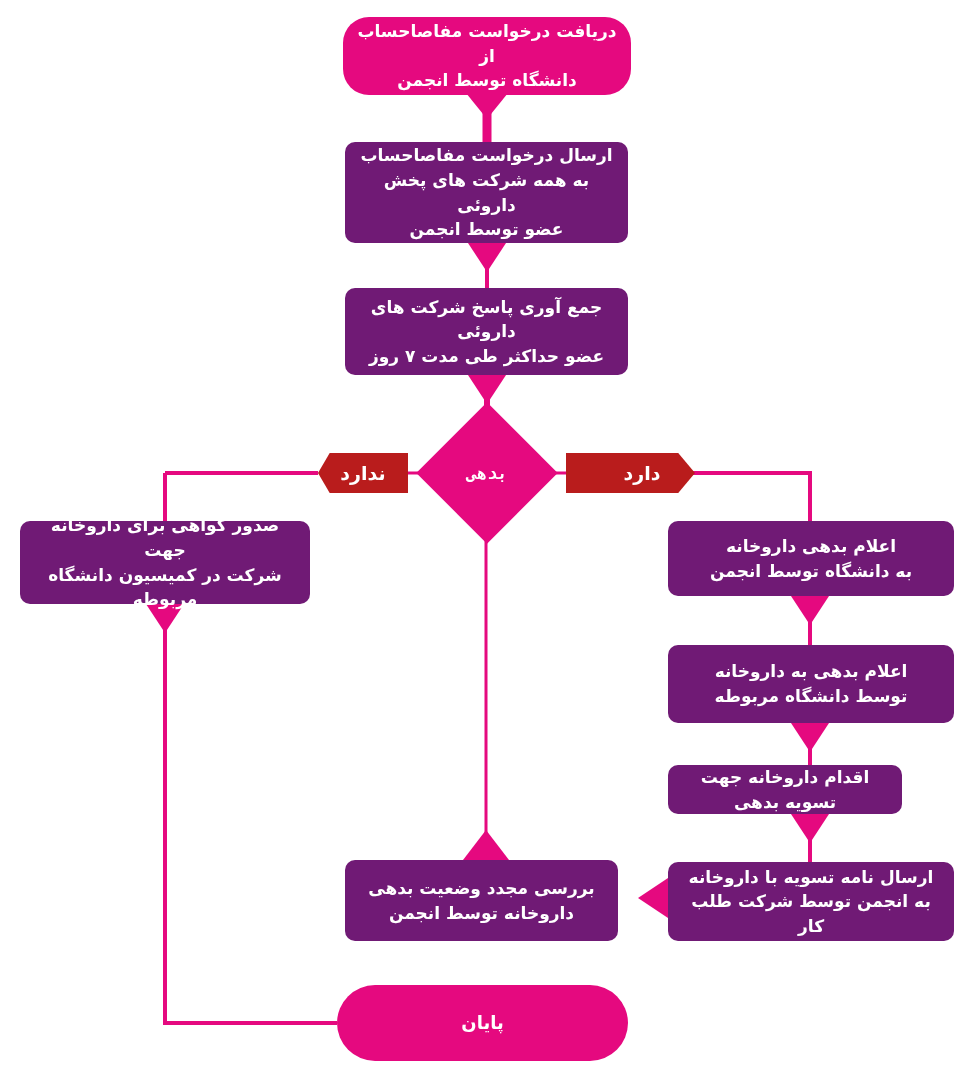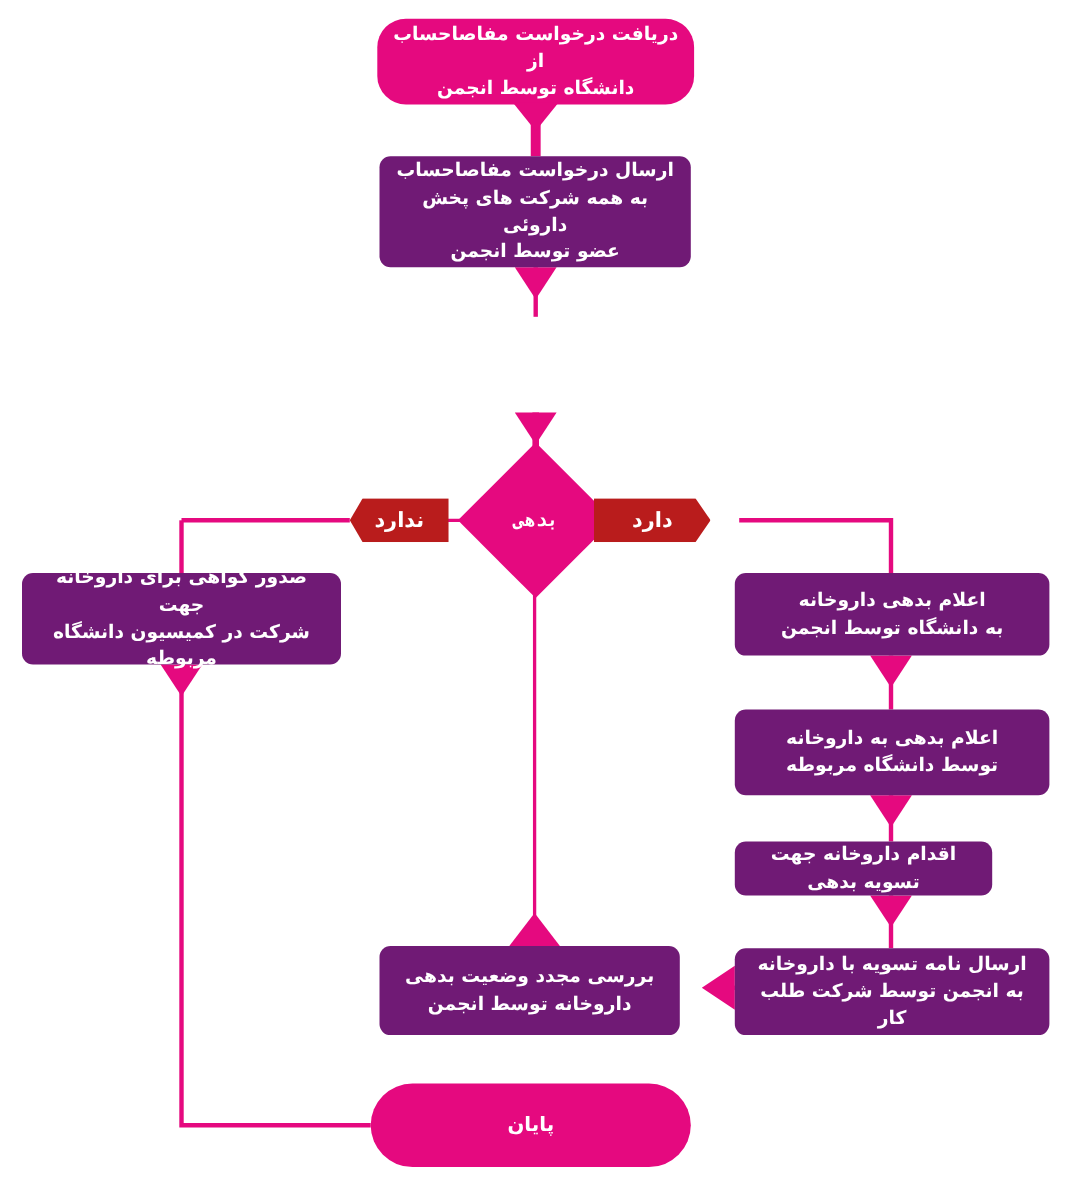--- a/index.html
+++ b/index.html
@@ -147,29 +147,31 @@
   <div class="node terminator-start" style="left:343px; top:17px; width:288px; height:78px;">دریافت درخواست مفاصاحساب از
 دانشگاه توسط انجمن</div>
   <svg style="position:absolute; left:466px; top:93px; width:42px; height:26px;" viewBox="0 0 42 26" xmlns="http://www.w3.org/2000/svg">
     <polygon points="0,0 42,0 21,26" fill="#E5097F"></polygon>
   </svg>
 
   <div class="node process" style="left:345px; top:142px; width:283px; height:101px;">ارسال درخواست مفاصاحساب
 به همه شرکت های پخش داروئی
 عضو توسط انجمن</div>
 
+  <div class="node process" style="left:345px; top:288px; width:283px; height:87px;">جمع آوری پاسخ شرکت های داروئی
+عضو حداکثر طی مدت ۷ روز</div>
 
   <div class="diamond-wrap" style="left:437px; top:423px; width:100px; height:100px;">
     <div class="diamond-shape"></div>
     <div class="diamond-label">بدهی</div>
   </div>
 
   <div class="edge-label point-left" style="left:318px; top:453px; width:90px; height:40px;">ندارد</div>
 
-  <div class="edge-label point-right" style="left:540px; top:453px; width:106px; height:40px;">دارد</div>
+  <div class="edge-label point-right" style="left:566px; top:453px; width:106px; height:40px;padding-left:23px;">دارد</div>
 
   <div class="node process" style="left:20px; top:521px; width:290px; height:83px;">صدور گواهی برای داروخانه جهت
 شرکت در کمیسیون دانشگاه مربوطه</div>
 
   <div class="node process" style="left:668px; top:521px; width:286px; height:75px;">اعلام بدهی داروخانه
 به دانشگاه توسط انجمن</div>
 
   <div class="node process" style="left:668px; top:645px; width:286px; height:78px;">اعلام بدهی به داروخانه
 توسط دانشگاه مربوطه</div>
 

